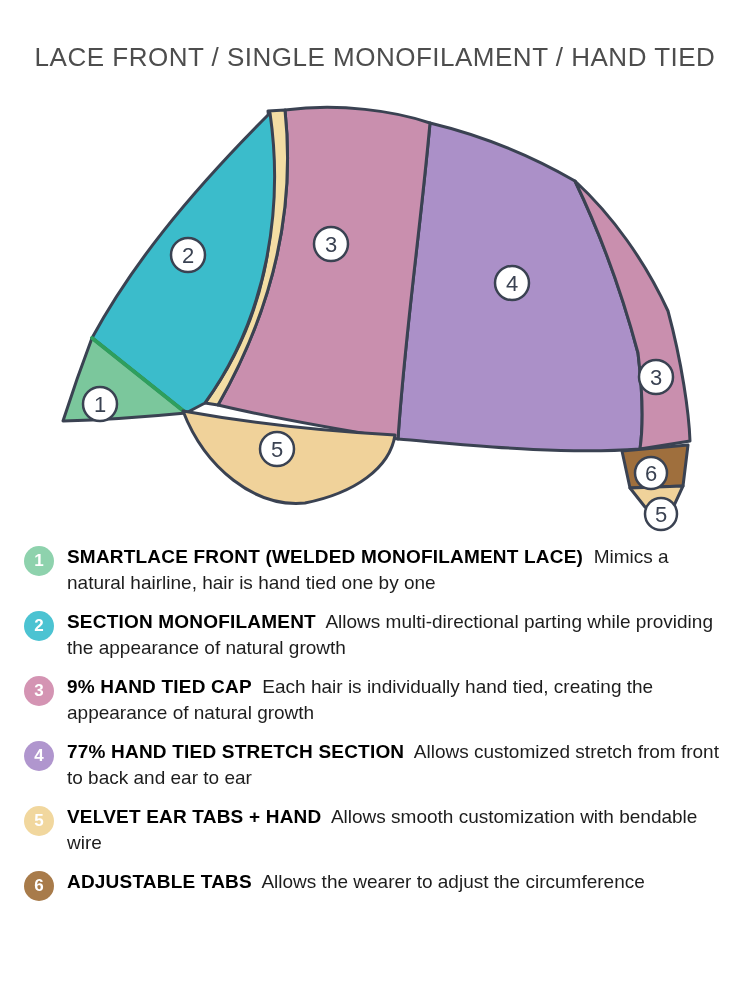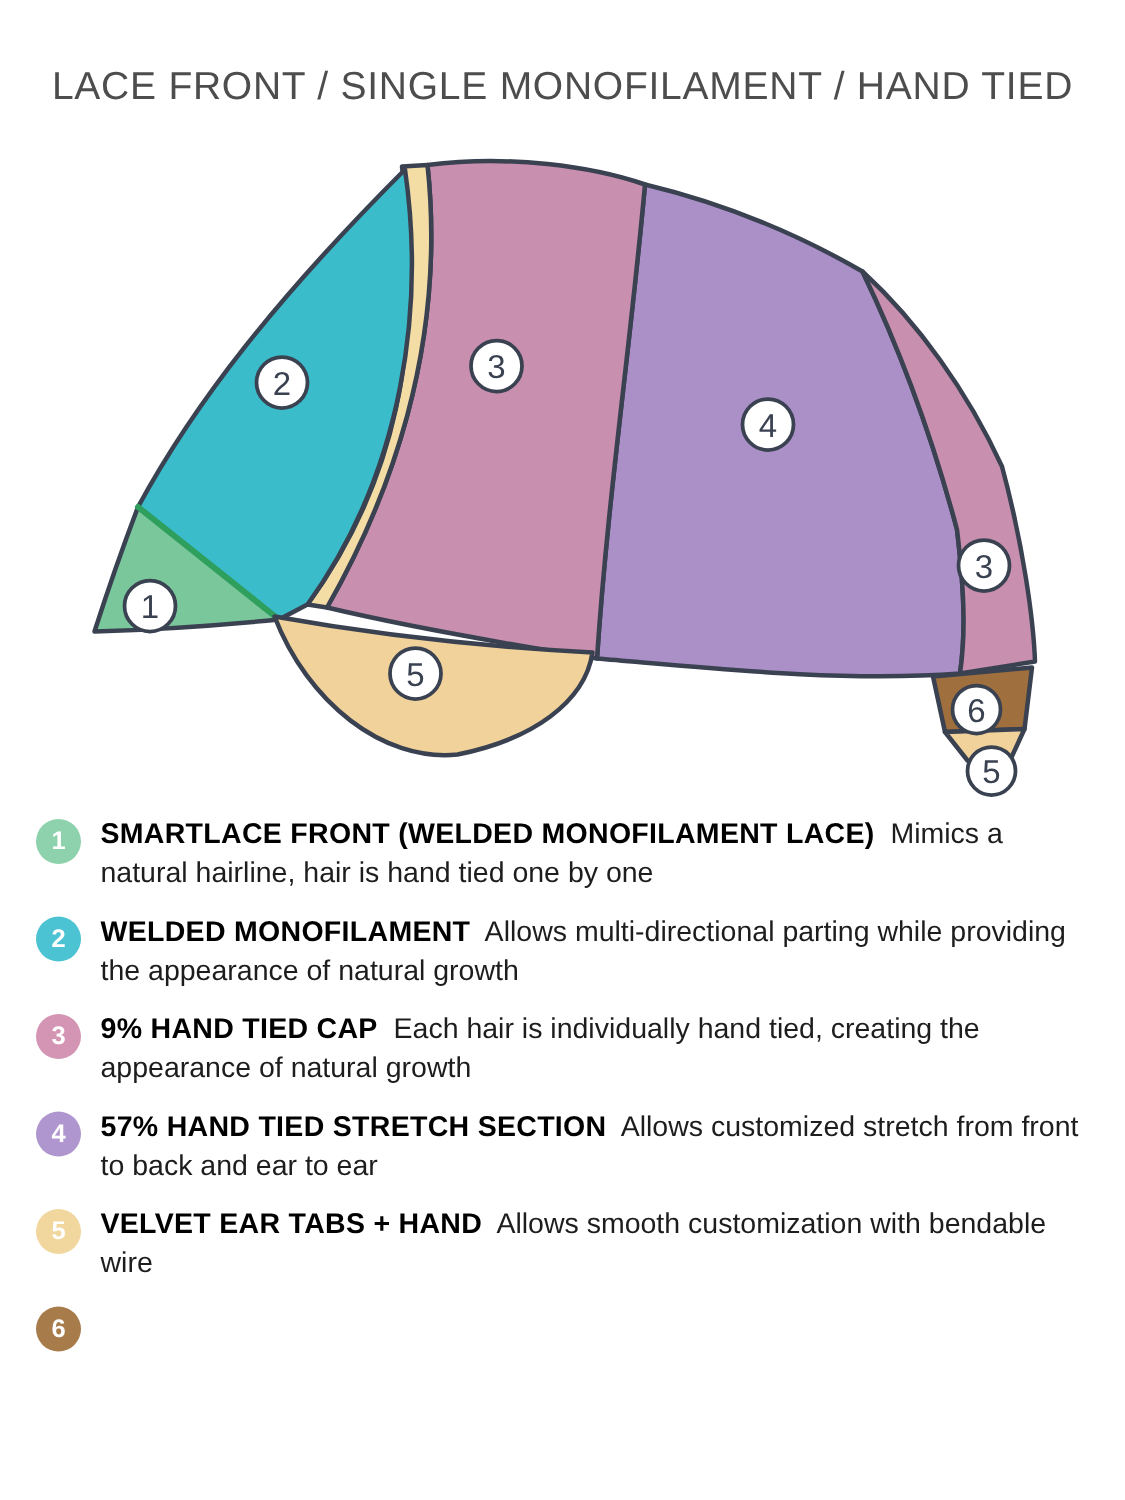--- a/index.html
+++ b/index.html
@@ -121,35 +121,36 @@
 
 <div class="legend">
 
   <div class="legend-item">
     <div class="badge" style="background: rgb(142, 210, 173);">1</div>
     <div class="ltext"><b>SMARTLACE FRONT (WELDED MONOFILAMENT LACE)</b>&nbsp; <span>Mimics a natural hairline, hair is hand tied one by one</span></div>
   </div>
 
   <div class="legend-item">
     <div class="badge" style="background: rgb(76, 195, 210);">2</div>
-    <div class="ltext"><b>WELDED MONOFILAMENT</b>&nbsp; <span>Allows multi-directional parting while providing the appearance of natural growth</span></div>
+    <div class="ltext"><b>SECTION MONOFILAMENT</b>&nbsp; <span>Allows multi-directional parting while providing the appearance of natural growth</span></div>
   </div>
 
   <div class="legend-item">
     <div class="badge" style="background: rgb(212, 148, 179);">3</div>
     <div class="ltext"><b>9% HAND TIED CAP</b>&nbsp; <span>Each hair is individually hand tied, creating the appearance of natural growth</span></div>
   </div>
 
   <div class="legend-item">
     <div class="badge" style="background: rgb(176, 150, 206);">4</div>
-    <div class="ltext"><b>57% HAND TIED STRETCH SECTION</b>&nbsp; <span>Allows customized stretch from front to back and ear to ear</span></div>
+    <div class="ltext"><b>77% HAND TIED STRETCH SECTION</b>&nbsp; <span>Allows customized stretch from front to back and ear to ear</span></div>
   </div>
 
   <div class="legend-item">
     <div class="badge" style="background: rgb(241, 215, 158);">5</div>
     <div class="ltext"><b>VELVET EAR TABS + HAND</b>&nbsp; <span>Allows smooth customization with bendable wire</span></div>
   </div>
 
   <div class="legend-item">
     <div class="badge" style="background: rgb(168, 123, 74);">6</div>
+    <div class="ltext"><b>ADJUSTABLE TABS</b>&nbsp; <span>Allows the wearer to adjust the circumference</span></div>
   </div>
 
 </div>
 
 </body></html>

